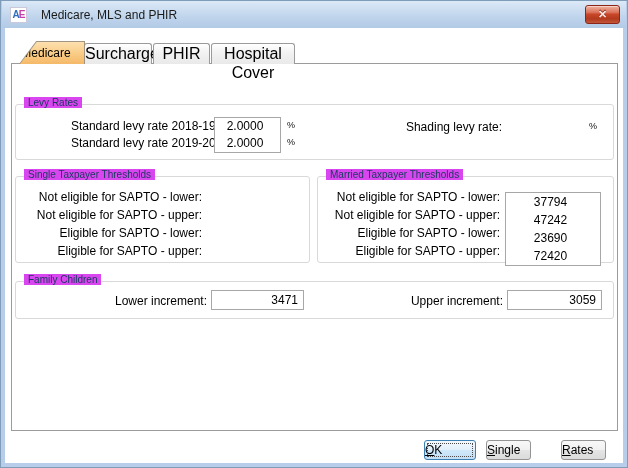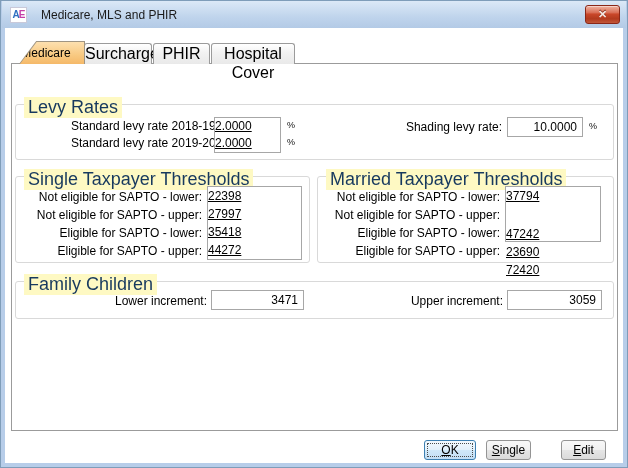--- a/index.html
+++ b/index.html
@@ -54,43 +54,43 @@
     clip-path: polygon(0 100%, 26% 0, 100% 0, 100% 100%);
     background: linear-gradient(#fde0af, #f8c981 60%, #f5b969);
     text-align: center; padding-right: 12px; line-height: 22px; font-size: 12px;
   }
   
   .groupbox {
     position: absolute; border: 1px solid #d9d9d9; border-radius: 3px; z-index: 2;
     background: #fff;
   }
   .group-title {
-    position: absolute; top: -8px; left: 8px; background: #fef9c3; padding: 0 4px;
-    font-size: 18px; color: #17395e; white-space: nowrap;
+    position: absolute; top: -8px; left: 8px; background: #d946ef; padding: 0 4px;
+    font-size: 10px; color: #17395e; white-space: nowrap;
   }
   .flabel {
     position: absolute; text-align: right; white-space: nowrap;
     font-size: 12px; color: #000;
   }
   .valblock {
     position: absolute; border: 1px solid #a7a7a7; background: #fff;
   }
   .valblock .cell {
-    text-align: left; padding-right: 5px; font-size: 12px; overflow: hidden; text-decoration: underline;
+    text-align: center; padding-right: 5px; font-size: 12px; overflow: hidden;
   }
   .inputbox {
     position: absolute; border: 1px solid #a7a7a7; background: #fff;
     text-align: right; padding-right: 5px; font-size: 12px; line-height: 18px;
   }
   .pct { position: absolute; font-size: 9px; color: #111; }
   
   .btn {
     position: absolute; top: 412px; height: 20px; border: 1px solid #949494;
     border-radius: 3px; background: linear-gradient(#f8f8f8, #f1f1f1 48%, #e5e5e5 52%, #dadada);
-    font-size: 12px; text-align: center; cursor: default;
+    font-size: 12px; text-align: left; cursor: default;
   }
   .btn span { display: block; line-height: 18px; }
   .btn span::first-letter { text-decoration: underline; }
   .btn-default {
     border-color: #3c7fb1;
     background: linear-gradient(#f2f9fe, #e3f1fb 48%, #d0e8f9 52%, #c2def5);
   }
   .btn-default::after {
     content: ""; position: absolute; inset: 2px; border: 1px dotted #4d4d4d;
     pointer-events: none;
@@ -127,64 +127,57 @@
       <div class="group-title">Levy Rates</div>
       <div class="flabel" style="left:40px; top:13px; width:163px; line-height:17px;">Standard levy rate 2018-19:</div>
       <div class="flabel" style="left:40px; top:30px; width:163px; line-height:17px;">Standard levy rate 2019-20:</div>
       <div class="valblock" style="left:198px; top:12px; width:67px; height:36px;">
         <div class="cell" style="height:17px; line-height:17px;">2.0000</div>
         <div class="cell" style="height:17px; line-height:17px;">2.0000</div>
       </div>
       <div class="pct" style="left:271px; top:15px;">%</div>
       <div class="pct" style="left:271px; top:32px;">%</div>
       <div class="flabel" style="left:366px; top:14px; width:120px; line-height:17px;">Shading levy rate:</div>
-      <div class="inputbox" style="left:491px; top:12px; width:76px; height:20px;">10.0000</div>
       <div class="pct" style="left:573px; top:16px;">%</div>
     </div>
 
     <div class="groupbox" style="left:10px; top:148px; width:295px; height:87px;">
       <div class="group-title">Single Taxpayer Thresholds</div>
       <div class="flabel" style="left:20px; top:11px; width:166px; line-height:18px;">Not eligible for SAPTO - lower:</div>
       <div class="flabel" style="left:20px; top:29px; width:166px; line-height:18px;">Not eligible for SAPTO - upper:</div>
       <div class="flabel" style="left:20px; top:47px; width:166px; line-height:18px;">Eligible for SAPTO - lower:</div>
       <div class="flabel" style="left:20px; top:65px; width:166px; line-height:18px;">Eligible for SAPTO - upper:</div>
-      <div class="valblock" style="left:191px; top:9px; width:95px; height:74px;">
-        <div class="cell" style="height:18px; line-height:18px;">22398</div>
-        <div class="cell" style="height:18px; line-height:18px;">27997</div>
-        <div class="cell" style="height:18px; line-height:18px;">35418</div>
-        <div class="cell" style="height:18px; line-height:18px;">44272</div>
-      </div>
     </div>
 
     <div class="groupbox" style="left:312px; top:148px; width:297px; height:87px;">
       <div class="group-title">Married Taxpayer Thresholds</div>
       <div class="flabel" style="left:16px; top:11px; width:166px; line-height:18px;">Not eligible for SAPTO - lower:</div>
       <div class="flabel" style="left:16px; top:29px; width:166px; line-height:18px;">Not eligible for SAPTO - upper:</div>
       <div class="flabel" style="left:16px; top:47px; width:166px; line-height:18px;">Eligible for SAPTO - lower:</div>
       <div class="flabel" style="left:16px; top:65px; width:166px; line-height:18px;">Eligible for SAPTO - upper:</div>
-      <div class="valblock" style="left:187px; top:9px; width:96px; height:56px;">
+      <div class="valblock" style="left:187px; top:15px; width:96px; height:74px;">
         <div class="cell" style="height:18px; line-height:18px;">37794</div>
-        <div class="cell" style="height:18px; line-height:18px;margin-top:20px;">47242</div>
+        <div class="cell" style="height:18px; line-height:18px;">47242</div>
         <div class="cell" style="height:18px; line-height:18px;">23690</div>
         <div class="cell" style="height:18px; line-height:18px;">72420</div>
       </div>
     </div>
 
     <div class="groupbox" style="left:10px; top:253px; width:599px; height:38px;padding-left:46px;">
       <div class="group-title">Family Children</div>
       <div class="flabel" style="left:51px; top:9px; width:140px; line-height:20px;">Lower increment:</div>
       <div class="inputbox" style="left:195px; top:8px; width:93px; height:20px;">3471</div>
       <div class="flabel" style="left:347px; top:9px; width:140px; line-height:20px;">Upper increment:</div>
       <div class="inputbox" style="left:491px; top:8px; width:95px; height:20px;">3059</div>
     </div>
 
     <div class="btn btn-default" style="left:419px; width:52px;">
       <span>OK</span>
     </div>
     <div class="btn" style="left:481px; width:45px;">
       <span>Single</span>
     </div>
     <div class="btn" style="left:556px; width:45px;">
-      <span>Edit</span>
+      <span>Rates</span>
     </div>
 
   </div>
 </div>
 
 </body></html>

